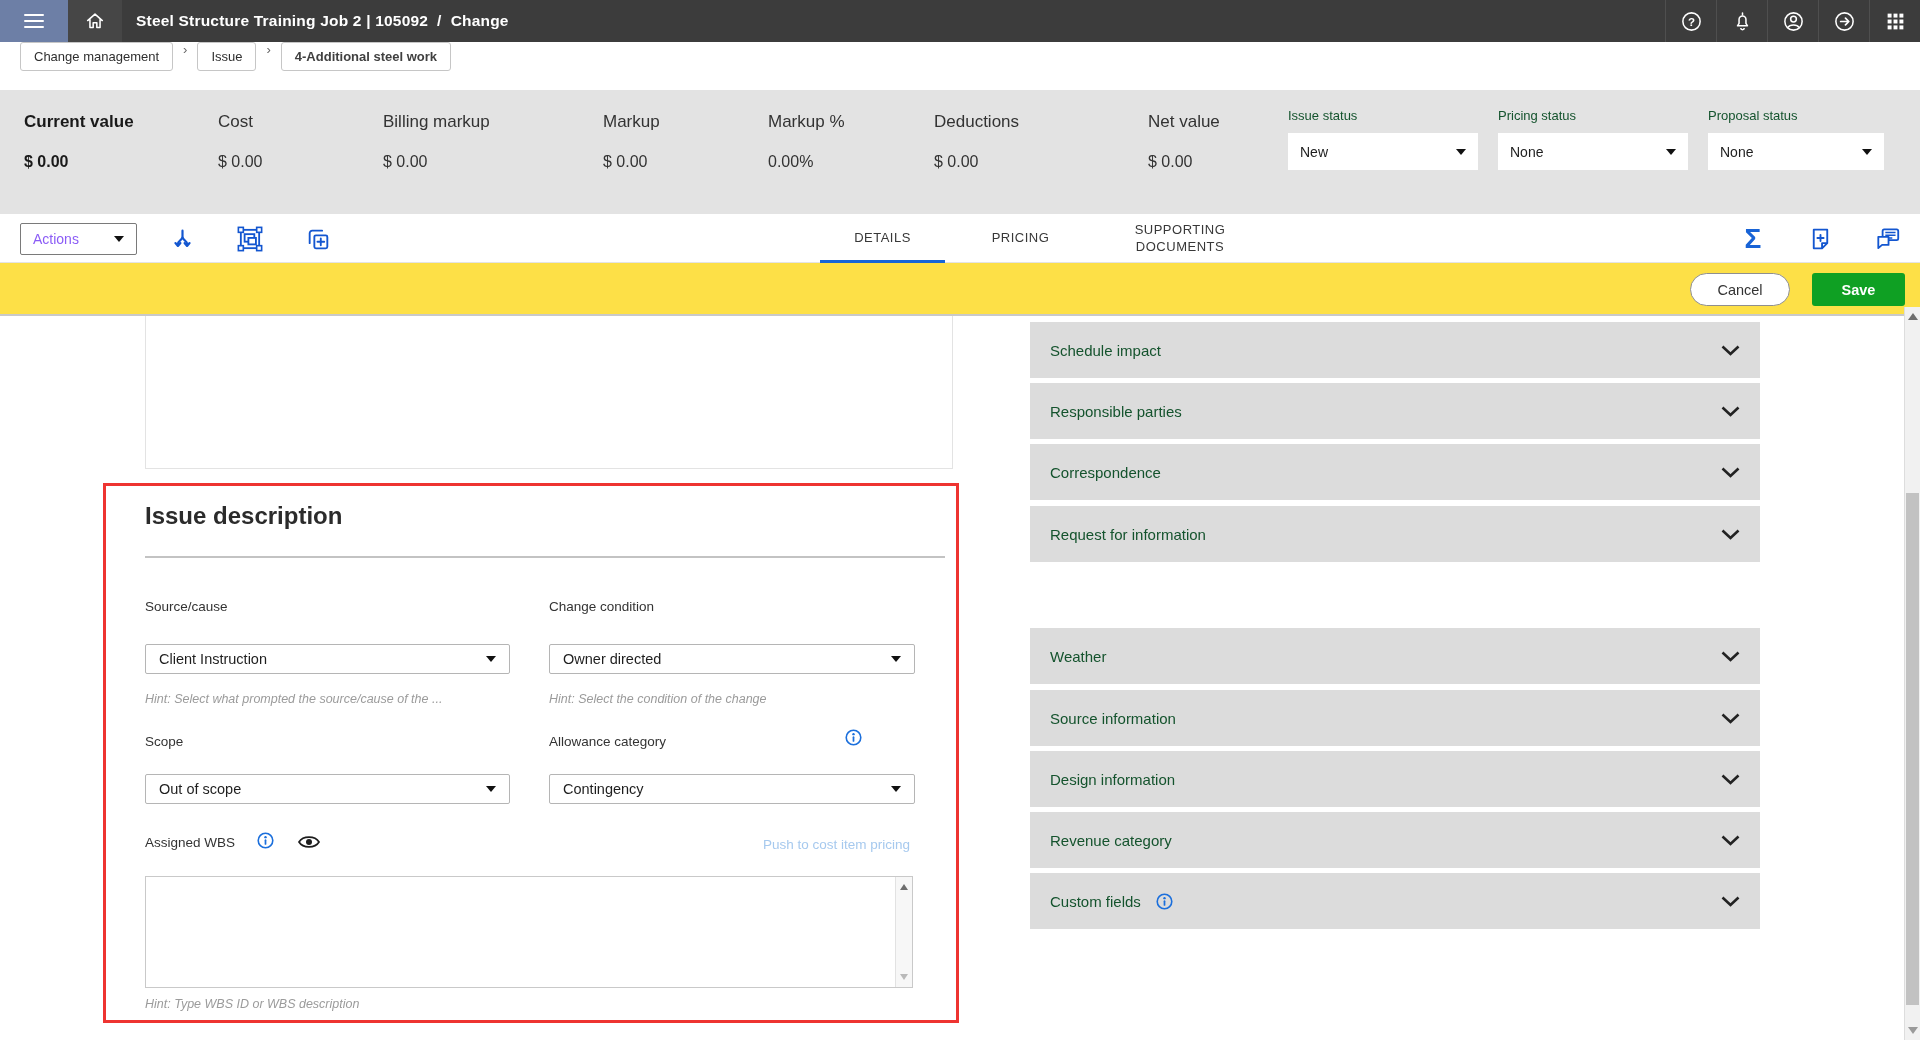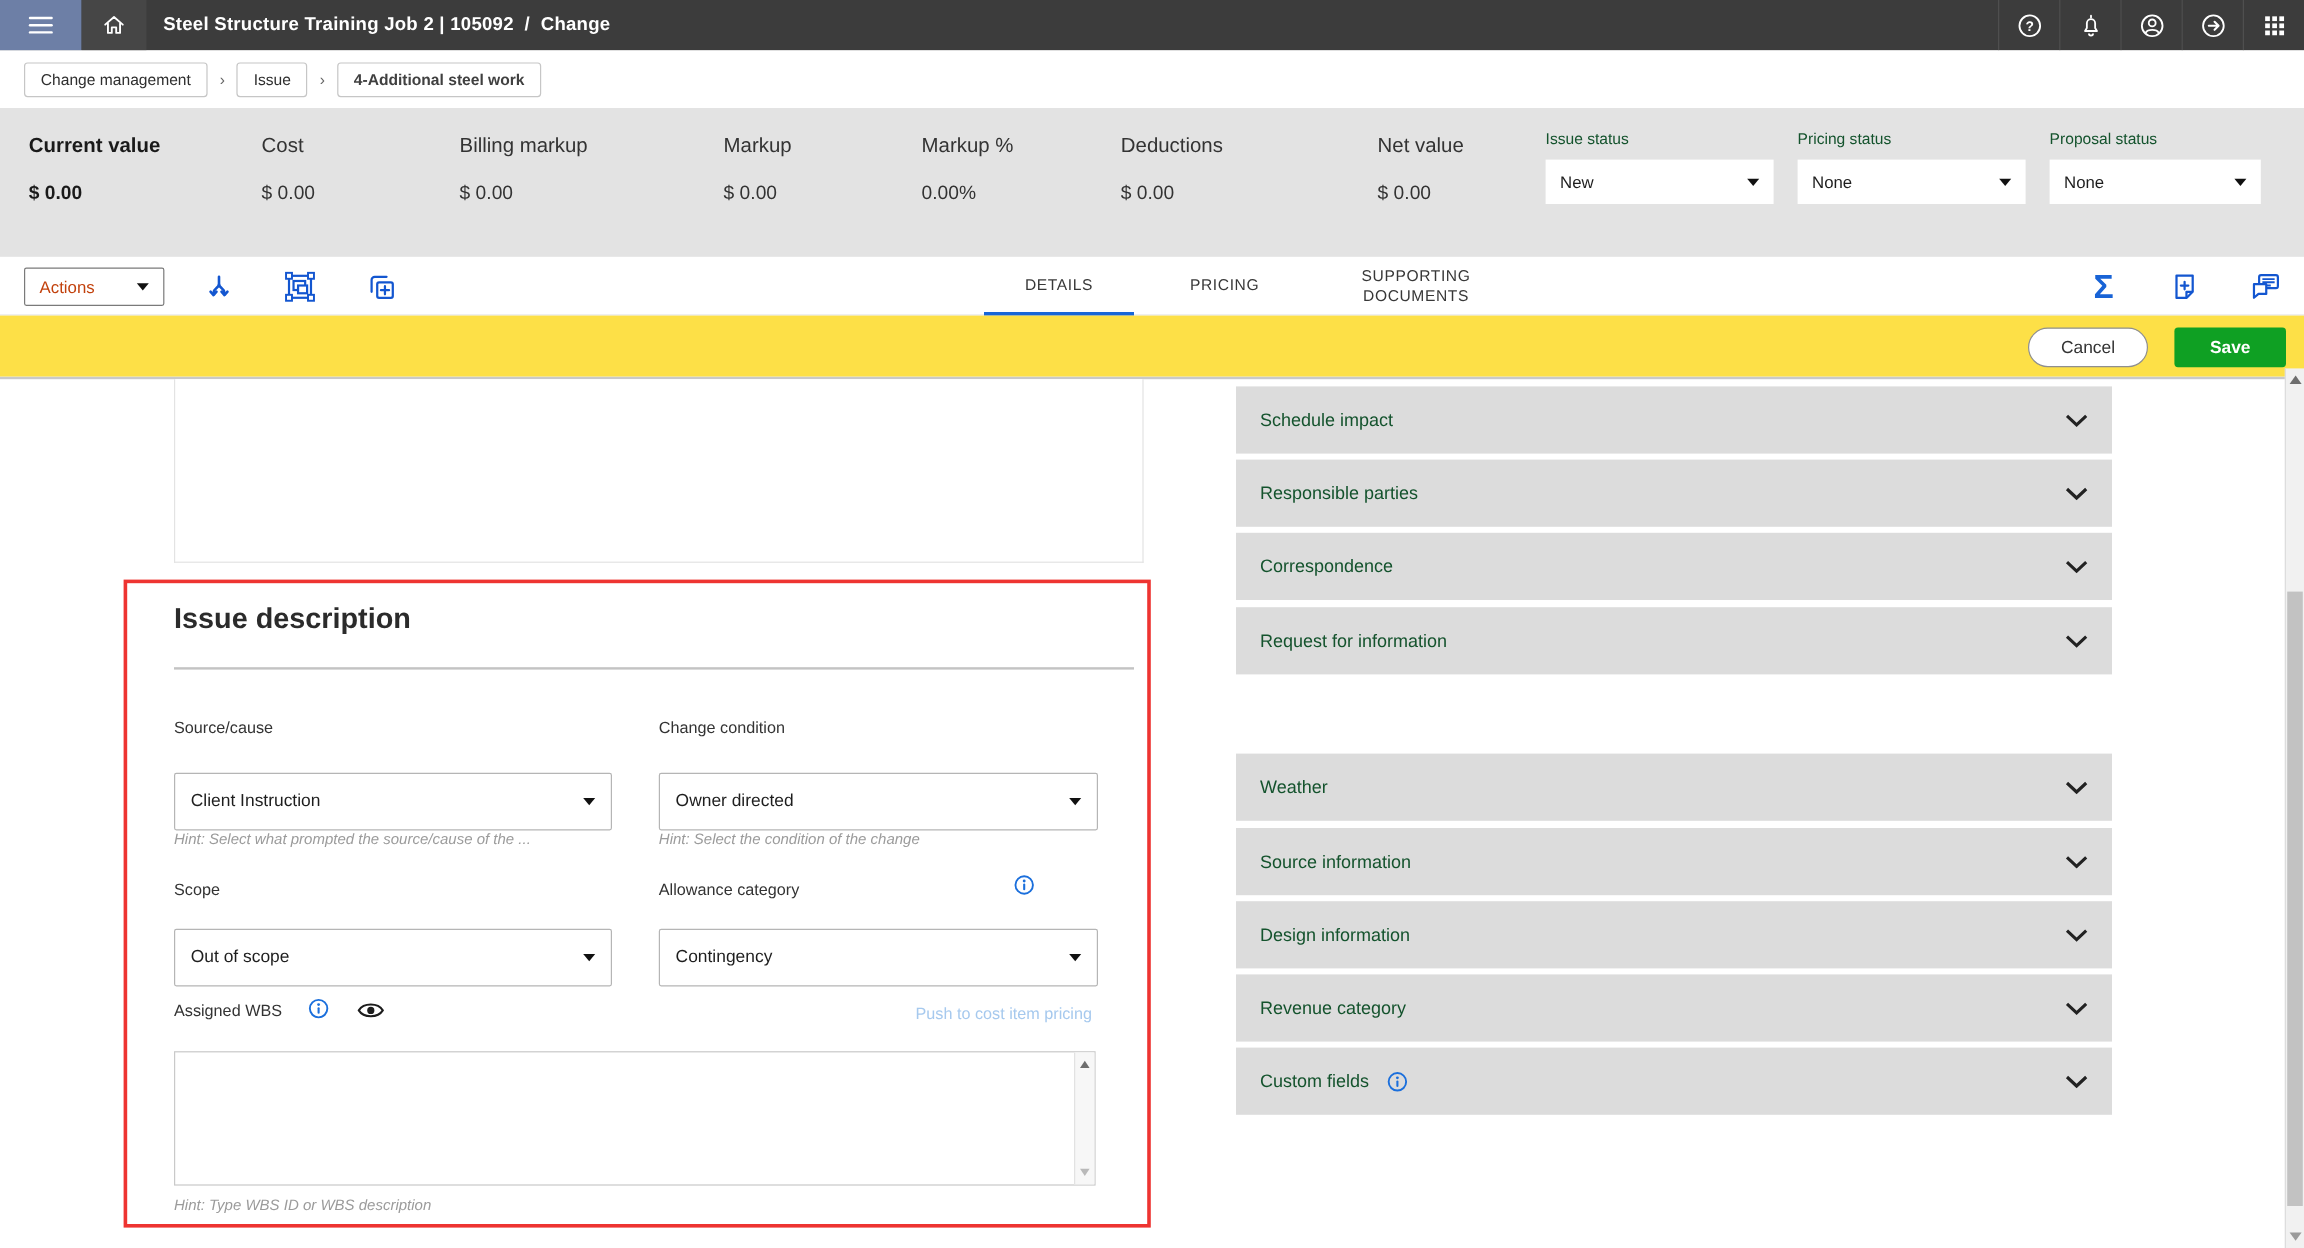--- a/index.html
+++ b/index.html
@@ -15,21 +15,21 @@
   .home-btn{position:absolute;left:68px;top:0;width:54px;height:42px;background:#464646;
       display:flex;align-items:center;justify-content:center;cursor:pointer;}
   .topbar-title{position:absolute;left:136px;top:0;height:42px;display:flex;align-items:center;
       gap:9px;color:#fff;font-size:15.5px;font-weight:600;letter-spacing:.2px;}
   .topbar-icons{position:absolute;right:0;top:0;height:42px;display:flex;}
   .tb-cell{width:50px;height:42px;border-left:1px solid #4f4f4f;display:flex;align-items:center;
       justify-content:center;cursor:pointer;}
 
   
   .breadcrumb{position:absolute;left:0;top:42px;width:1920px;height:48px;background:#fff;
-      display:flex;align-items:center;padding-left:20px;box-sizing:border-box;gap:10px;}
+      display:flex;padding-left:20px;box-sizing:border-box;gap:10px;}
   .crumb{height:27px;display:flex;align-items:center;padding:0 13px;border:1px solid #c6c6c6;
       border-radius:3px;background:#fff;font-size:13px;color:#2f2f2f;cursor:pointer;white-space:nowrap;}
   .crumb.current{font-weight:700;color:#404040;}
   .crumb-sep{color:#666;font-size:13px;}
 
   
   .statsbar{position:absolute;left:0;top:90px;width:1920px;height:132px;background:#e3e3e3;
       border-bottom:1px solid #d6d6d6;box-sizing:border-box;}
   .metric{position:absolute;top:22px;}
   .metric .mlabel{display:block;font-size:17px;color:#333;}
@@ -42,21 +42,21 @@
   .sselect .sval{font-size:14px;color:#1e1e1e;}
   .caret{width:0;height:0;border-left:5px solid transparent;border-right:5px solid transparent;
       border-top:6px solid #111;}
 
   
   .toolbar{position:absolute;left:0;top:214px;width:1920px;height:49px;background:#fff;
       border-bottom:1px solid #e4e4e4;box-sizing:border-box;}
   .actions-btn{position:absolute;left:20px;top:9px;width:117px;height:32px;border:1px solid #7a7a7a;
       border-radius:2px;display:flex;align-items:center;justify-content:space-between;
       padding:0 12px;box-sizing:border-box;cursor:pointer;background:#fff;}
-  .actions-btn .alabel{font-size:14px;color:#c2410c;}
+  .actions-btn .alabel{font-size:14px;color:#8b5cf6;}
   .tool-icon-btn{position:absolute;top:8px;width:34px;height:34px;display:flex;align-items:center;
       justify-content:center;cursor:pointer;}
   .tab{position:absolute;top:0;height:49px;display:flex;align-items:center;justify-content:center;
       text-align:center;font-size:13px;font-weight:500;letter-spacing:.5px;color:#383838;
       cursor:pointer;line-height:1.25;}
   .tab-underline{position:absolute;left:0;bottom:0;width:100%;height:3px;background:#1766d9;}
   .sigma{font-size:28px;font-weight:700;color:#1863d6;line-height:1;}
 
   
   .actionbar{position:absolute;left:0;top:263px;width:1920px;height:51px;background:#fde047;}
@@ -70,21 +70,21 @@
   
   .content{position:absolute;left:0;top:314px;width:1920px;height:726px;background:#fff;
       border-top:2px solid #c9c9c9;box-sizing:border-box;}
   .empty-box{position:absolute;left:145px;top:0;width:808px;height:153px;
       border:1px solid #e3e3e3;border-top:none;box-sizing:border-box;background:#fff;}
   .highlight-box{position:absolute;left:103px;top:167px;width:856px;height:540px;
       border:3px solid #ee3431;box-sizing:border-box;pointer-events:none;}
   .section-title{position:absolute;left:145px;top:186px;font-size:24px;font-weight:700;color:#2b2b2b;}
   .section-divider{position:absolute;left:145px;top:240px;width:800px;height:2px;background:#c3c3c3;}
   .flabel{position:absolute;font-size:13.5px;color:#333;}
-  .fselect{position:absolute;height:48px;border:1px solid #b5b5b5;border-radius:2px;background:#fff;
+  .fselect{position:absolute;height:30px;border:1px solid #b5b5b5;border-radius:2px;background:#fff;
       display:flex;align-items:center;justify-content:space-between;padding:0 13px;
       box-sizing:border-box;cursor:pointer;}
   .fselect .fval{font-size:14.5px;color:#1e1e1e;}
   .fhint{position:absolute;font-size:12.5px;font-style:italic;color:#9b9b9b;white-space:nowrap;
       overflow:hidden;}
   .push-link{position:absolute;left:740px;top:521px;width:170px;text-align:right;font-size:13.5px;
       color:#a6c9ee;cursor:default;}
   .wbs-box{position:absolute;left:145px;top:560px;width:768px;height:112px;border:1px solid #c9c9c9;
       background:#fff;box-sizing:border-box;cursor:text;}
   .wbs-scroll{position:absolute;right:0;top:0;width:17px;height:100%;background:#f7f7f7;

